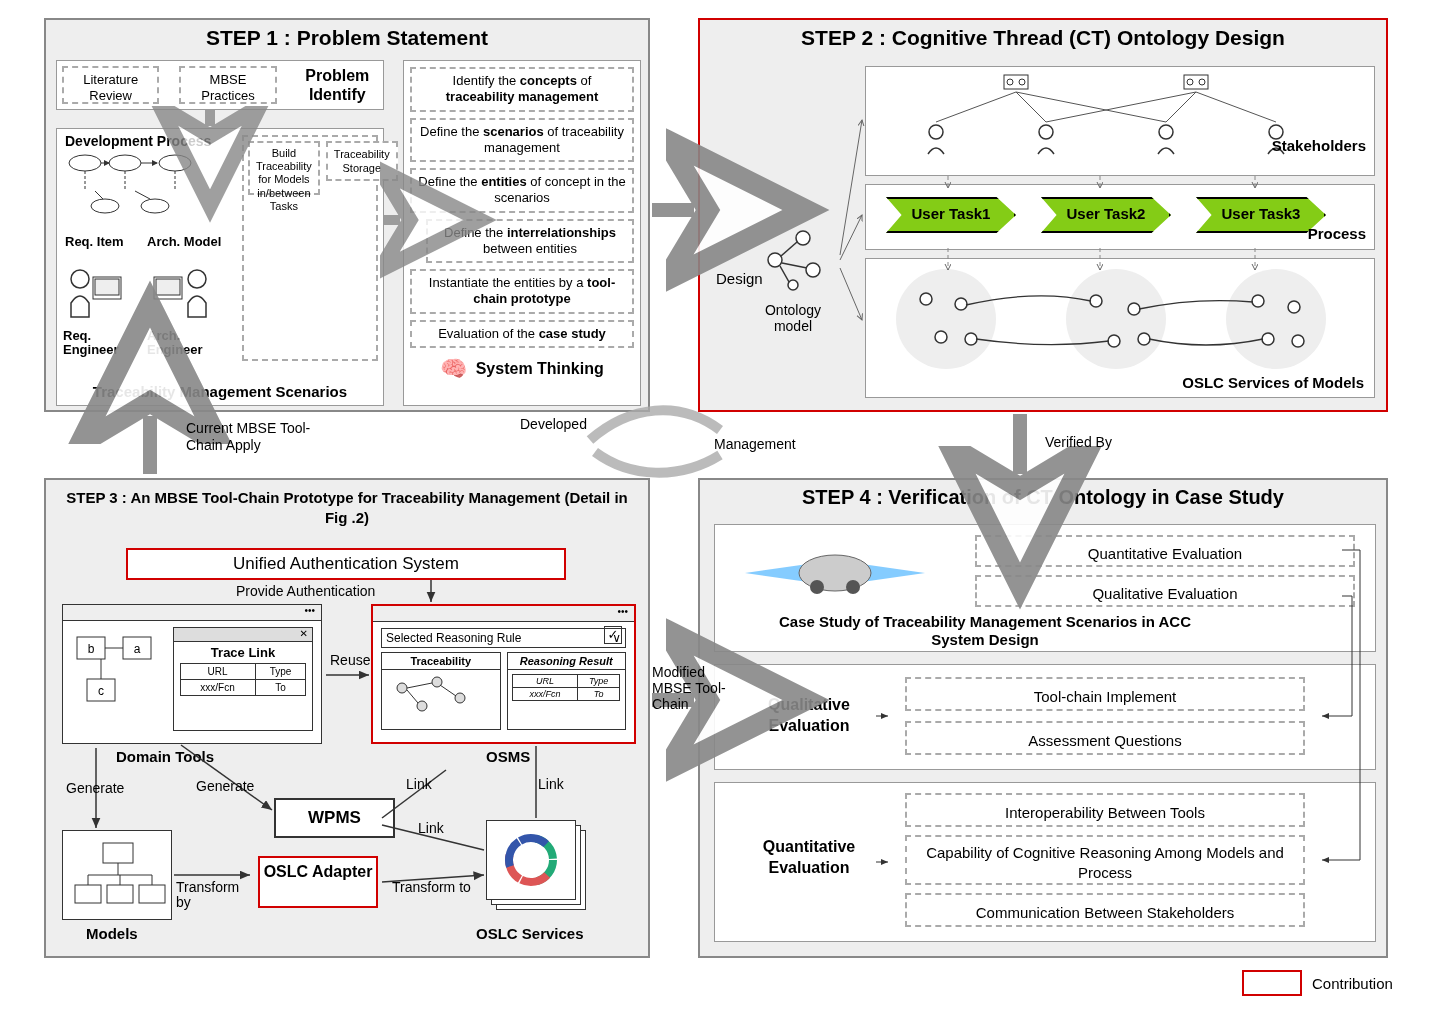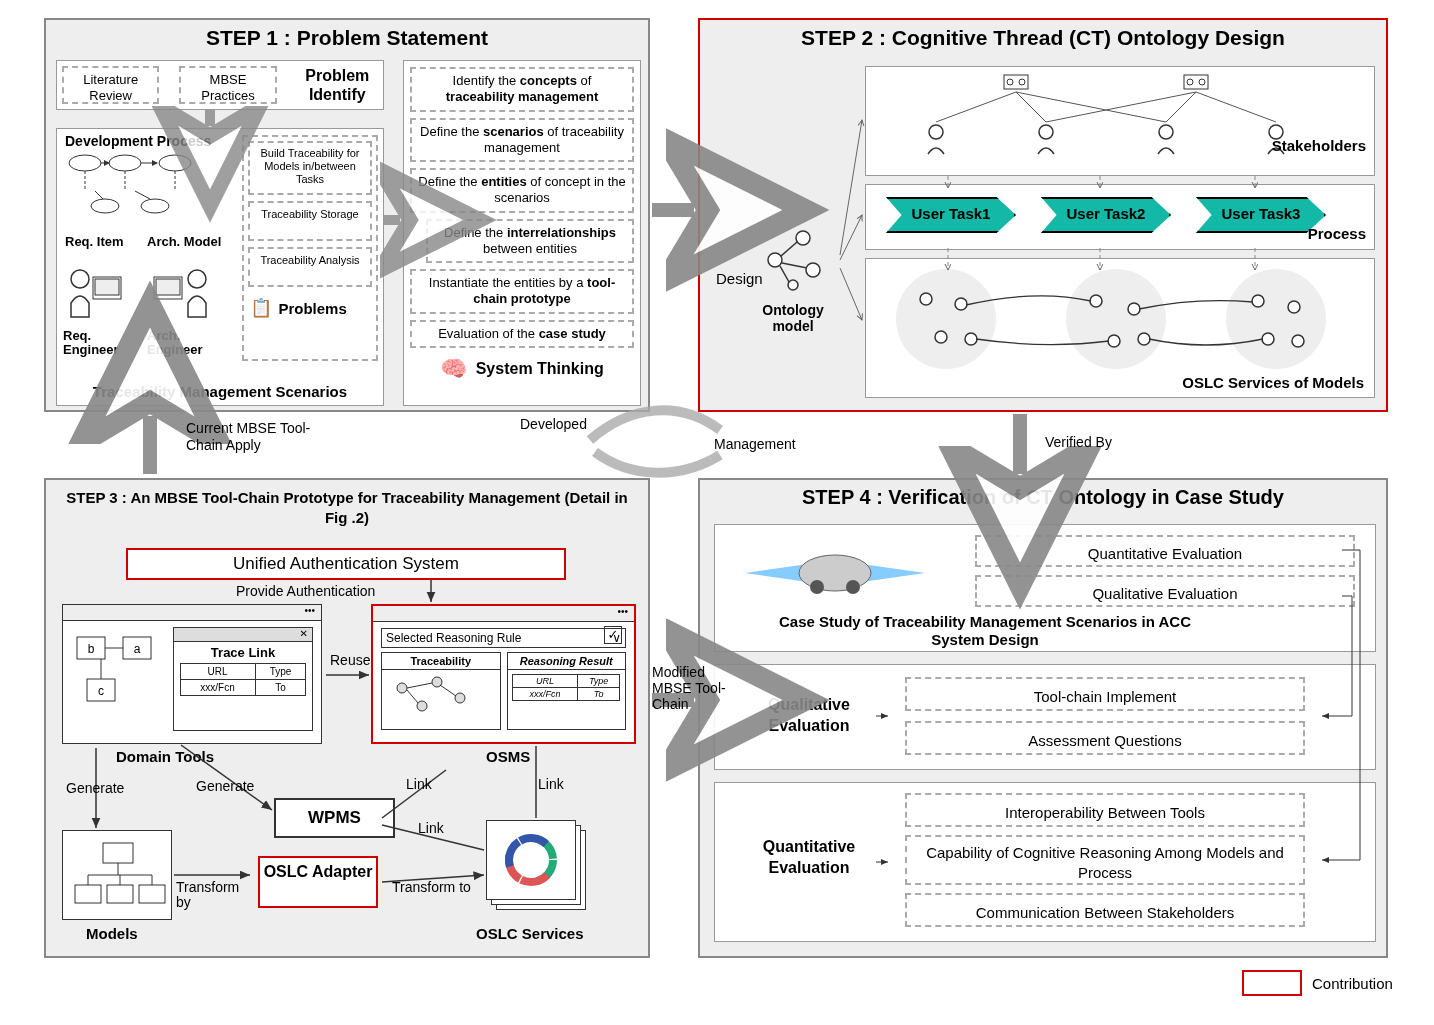--- a/index.html
+++ b/index.html
@@ -33,21 +33,21 @@
   .label {
     position: absolute;
     font-size: 14px;
     font-weight: bold;
   }
   .arrow-label { position:absolute; font-size:14px; background:transparent; }
   .red-border { border: 2px solid #d10000 !important; }
   .chevron {
     position: absolute;
     border: 2px solid #000;
-    background: #14b8a6;
+    background: #84cc16;
     clip-path: polygon(0 0, 85% 0, 100% 50%, 85% 100%, 0 100%, 12% 50%);
     padding: 6px 14px;
     font-weight: bold;
     font-size: 15px;
     text-align: center;
   }
   .icon-svg { position:absolute; }
   .mini-text { font-size:11px; }
   .bold-text { font-weight:bold; }
   svg.connector { position:absolute; top:0; left:0; pointer-events:none; }
@@ -99,21 +99,21 @@
     <svg class="icon-svg" style="left:95px;top:130px;" width="60" height="70">
       <rect x="2" y="18" width="28" height="22" fill="#fff" stroke="#333"></rect>
       <rect x="4" y="20" width="24" height="16" fill="#eee" stroke="#333"></rect>
       <circle cx="45" cy="20" r="9" fill="#fff" stroke="#333" stroke-width="1.5"></circle>
       <path d="M36 44 Q45 30 54 44 L54 58 L36 58 Z" fill="#fff" stroke="#333" stroke-width="1.5"></path>
     </svg>
 
     <div class="label" style="left:6px;top:200px;font-size:13px;width:70px;line-height:1.1;">Req. Engineer</div>
     <div class="label" style="left:90px;top:200px;font-size:13px;width:70px;line-height:1.1;">Arch. Engineer</div>
 
-    <div style="position:absolute;left:185px;top:6px;width:136px;height:226px;border:2px dashed #aaa;padding:4px;display:flex;flex-direction:column;gap:6px;">
+    <div style="position:absolute;left:185px;top:6px;width:136px;height:226px;border:2px dashed #aaa;padding:4px;display:flex;gap:6px;">
       <div class="dashed-box mini-text" style="height:54px;line-height:1.2;">Build Traceability for Models in/between Tasks</div>
       <div class="dashed-box mini-text" style="height:40px;line-height:1.3;">Traceability Storage</div>
       <div class="dashed-box mini-text" style="height:40px;line-height:1.3;">Traceability Analysis</div>
       <div style="display:flex;align-items:center;gap:6px;padding:4px 2px;">
         <span style="font-size:18px;">📋</span>
         <span class="bold-text" style="font-size:15px;">Problems</span>
       </div>
     </div>
 
     <div class="label" style="left:8px;top:254px;width:310px;text-align:center;font-size:15px;">Traceability Management Scenarios</div>
@@ -139,21 +139,21 @@
   <div class="label" style="left:16px;top:250px;font-size:15px;font-weight:normal;">Design</div>
   <svg class="icon-svg" style="left:55px;top:200px;" width="80" height="80">
     <circle cx="20" cy="40" r="7" fill="#fff" stroke="#333" stroke-width="1.5"></circle>
     <circle cx="48" cy="18" r="7" fill="#fff" stroke="#333" stroke-width="1.5"></circle>
     <circle cx="58" cy="50" r="7" fill="#fff" stroke="#333" stroke-width="1.5"></circle>
     <circle cx="38" cy="65" r="5" fill="#fff" stroke="#333" stroke-width="1.5"></circle>
     <line x1="26" y1="36" x2="42" y2="22" stroke="#333" stroke-width="1.5"></line>
     <line x1="27" y1="43" x2="52" y2="48" stroke="#333" stroke-width="1.5"></line>
     <line x1="25" y1="46" x2="34" y2="62" stroke="#333" stroke-width="1.5"></line>
   </svg>
-  <div class="label" style="left:48px;top:282px;font-size:14px;width:90px;text-align:center;font-weight:bold;">Ontology model</div>
+  <div class="label" style="left:48px;top:282px;font-size:14px;width:90px;text-align:center;font-weight:normal;">Ontology model</div>
 
   <div style="position:absolute;left:165px;top:46px;width:510px;height:110px;border:1px solid #999;background:#fff;">
     <svg width="510" height="110">
       <g transform="translate(150,18)">
           <rect x="-12" y="-10" width="24" height="14" fill="#fff" stroke="#333"></rect>
           <circle cx="-6" cy="-3" r="3" stroke="#333" fill="#fff"></circle>
           <circle cx="6" cy="-3" r="3" stroke="#333" fill="#fff"></circle>
         </g>
       <g transform="translate(330,18)">
           <rect x="-12" y="-10" width="24" height="14" fill="#fff" stroke="#333"></rect>

